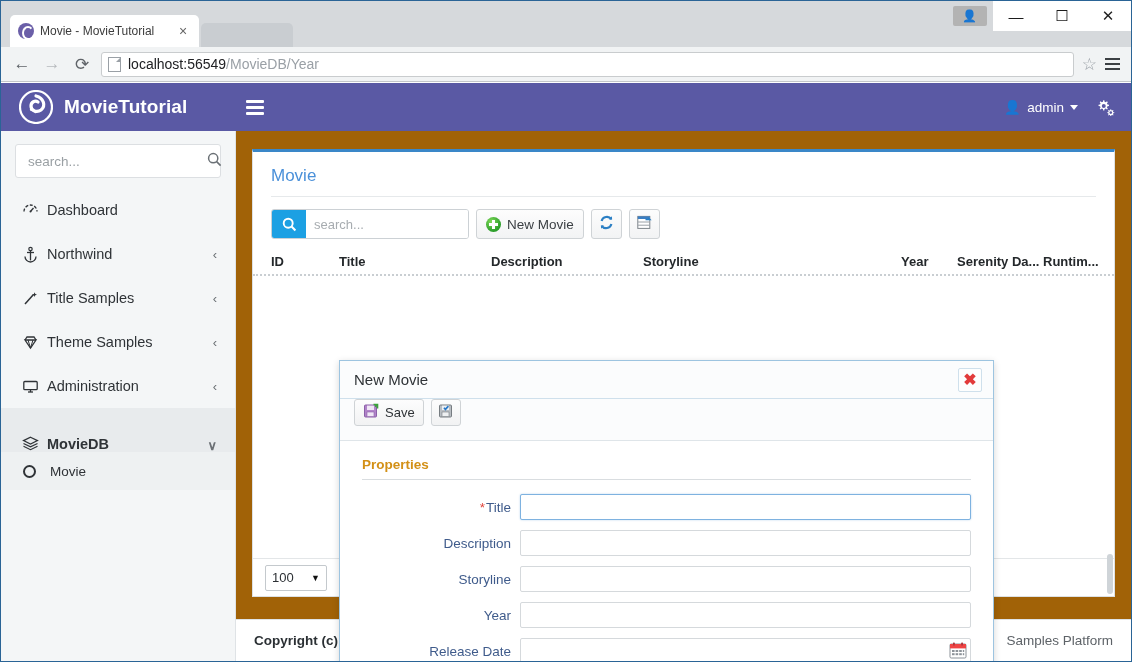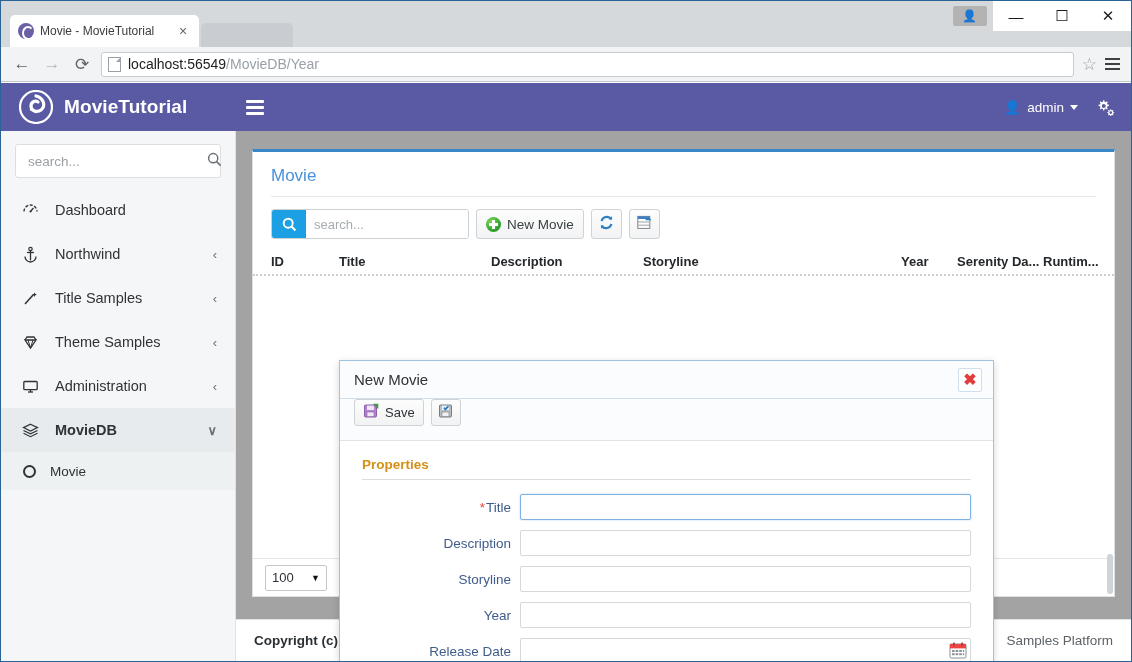--- a/index.html
+++ b/index.html
@@ -86,21 +86,21 @@
   .star { font-size:17px; color:#9aa0a6; cursor:pointer; padding:0 2px; }
   .menubtn {
     width:26px; display:flex; flex-direction:column; align-items:center;
     justify-content:center; gap:3px; cursor:pointer;
   }
   .menubtn i { display:block; width:15px; height:2px; background:#3c4043; }
 
   
   .app {
     position:absolute; left:0; top:82px; right:0; bottom:0;
-    background:#a3a3a3;
+    background:#a16207;
   }
   .appheader {
     position:absolute; left:0; top:0; right:0; height:48px;
     background:#5a59a4; display:flex; align-items:center;
   }
   .brand {
     width:235px; height:48px; display:flex; align-items:center;
     padding-left:18px; gap:11px;
   }
   .brand-logo {
@@ -148,24 +148,24 @@
     flex:1 1 auto; border:0; outline:0; font-size:13.5px;
     color:#55595c; background:transparent;
     font-family:"Liberation Sans", sans-serif;
   }
   .side-search input::placeholder { color:#9aa0a4; }
   .side-search .mag { color:#6a7075; font-size:15px; }
 
   .nav { margin-top:4px; }
   .nav-item {
     display:flex; align-items:center; height:44px;
-    padding:0 18px 0 20px; gap:16px; cursor:pointer;
+    padding:0 18px 0 20px; gap:8px; cursor:pointer;
     font-size:14.5px; color:#2f3337;
   }
-  .nav-item.active { background:#e8ebed; font-weight:bold; }
+  .nav-item.active { background:#e8ebed; font-weight:bold;align-items:flex-end; }
   .nav-item .nav-ico {
     width:18px; flex:0 0 auto; display:flex; align-items:center;
     justify-content:center; color:#2f3337;
   }
   .nav-item .nav-label { flex:1 1 auto; white-space:nowrap; }
   .chev {
     font-size:13px; color:#6b7075; flex:0 0 auto; line-height:1;
   }
   .nav-sub {
     display:flex; align-items:center; height:38px;

